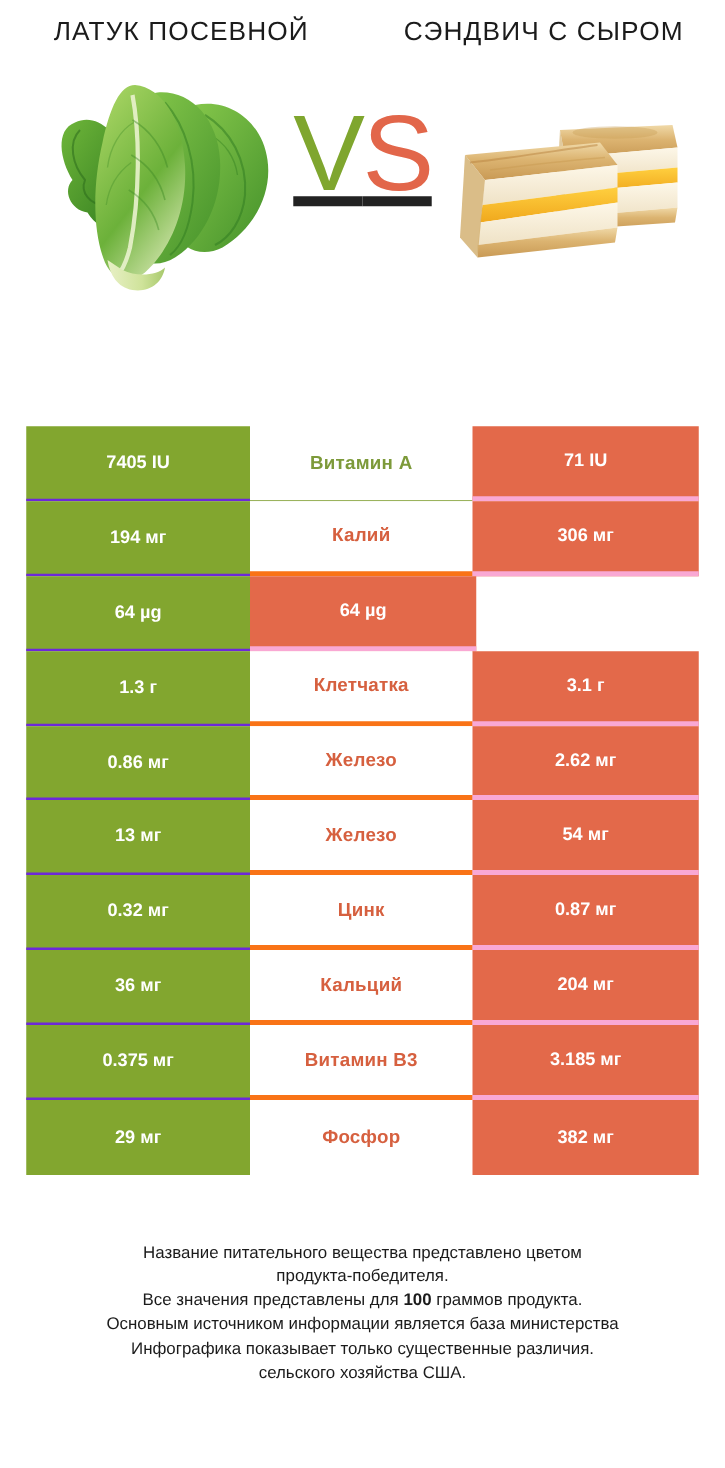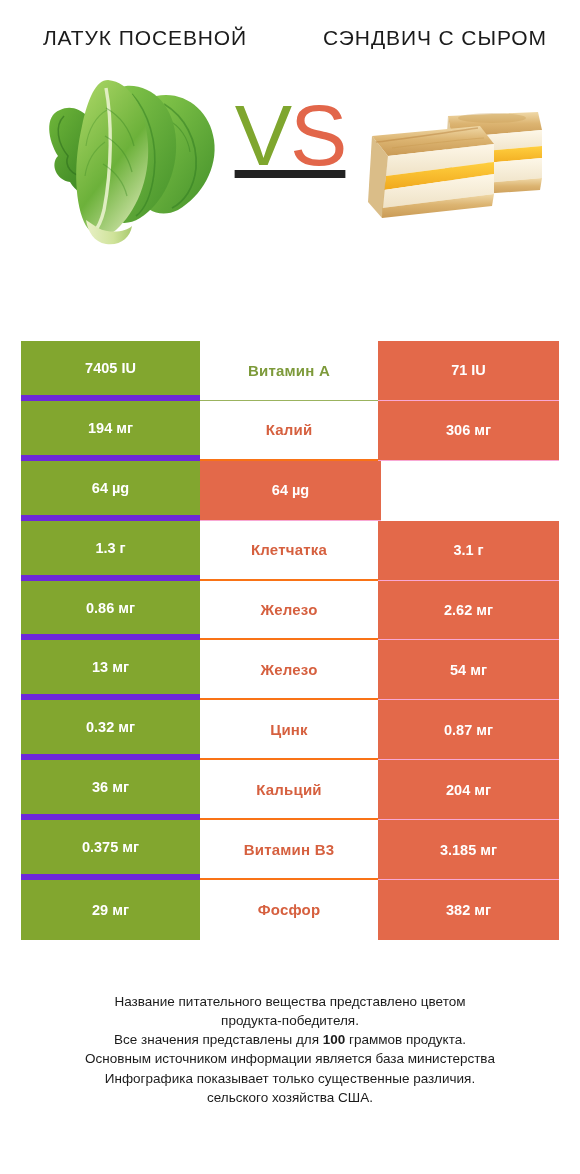--- a/index.html
+++ b/index.html
@@ -12,21 +12,21 @@
     height: 1174px;
     font-family: "Liberation Sans", sans-serif;
     color: #222;
     overflow: hidden;
     position: relative;
   }
 
   
   .titles {
     display: flex;
-    padding-top: 24px;
+    padding-top: 12px;
   }
   .title {
     width: 50%;
     text-align: center;
     font-size: 21px;
     font-weight: 300;
     letter-spacing: 0.9px;
     line-height: 1.32;
     color: #1b1b1b;
     text-transform: uppercase;
@@ -90,39 +90,39 @@
     align-items: center;
     justify-content: center;
     box-sizing: border-box;
     font-size: 14.5px;
     font-weight: bold;
   }
   .cell-left {
     width: 179px;
     background: #82a62f;
     color: #ffffff;
-    border-bottom: 6px solid #6d28d9;
+    border-bottom: 2px solid #6d28d9;
   }
   .cell-mid {
     width: 178px;
     background: #ffffff;
     font-size: 15px;
     letter-spacing: 0.2px;
   }
   .cell-right {
     width: 181px;
     background: #e3694a;
     color: #ffffff;
-    border-bottom: 1px solid #f9a8d4;
+    border-bottom: 4px solid #f9a8d4;
   }
   .row:last-child .cell-left,
   .row:last-child .cell-right { border-bottom: none; }
 
   .cell-mid.win-green { color: #7d9a3a; border-bottom: 1px solid #9bb35e; }
-  .cell-mid.win-orange { color: #d6603f; border-bottom: 2px solid #f97316; }
+  .cell-mid.win-orange { color: #d6603f; border-bottom: 4px solid #f97316; }
   .row:last-child .cell-mid { border-bottom: none; }
 
   
   .footer {
     position: absolute;
     left: 0;
     right: 0;
     top: 992px;
     text-align: center;
     font-size: 13.5px;

